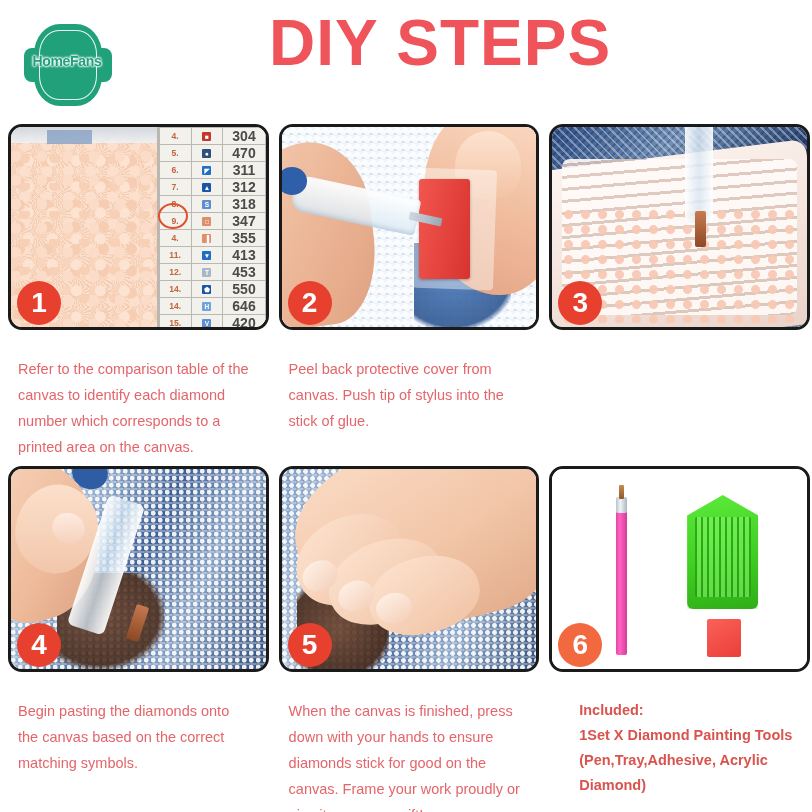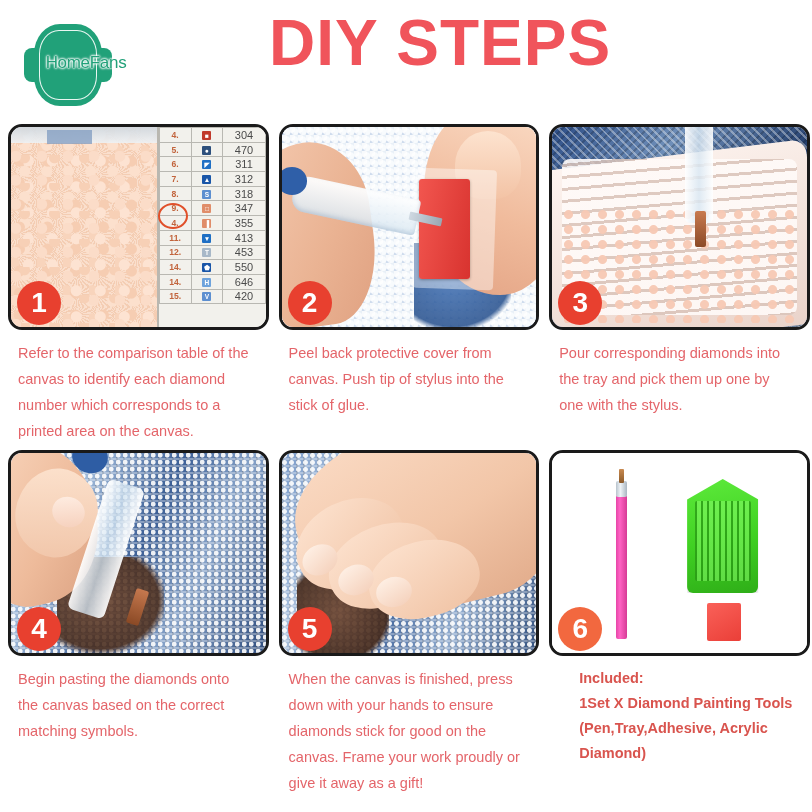--- a/index.html
+++ b/index.html
@@ -27,24 +27,23 @@
     content:"";position:absolute;left:5px;top:6px;right:5px;bottom:6px;
     border:1.4px solid #e9f7f2;border-radius:20px/24px;
   }
   .logo-notch-l,.logo-notch-r{
     position:absolute;top:26px;width:16px;height:34px;background:#21a179;
   }
   .logo-notch-l{left:12px;border-radius:8px 0 0 8px;}
   .logo-notch-r{left:84px;border-radius:0 8px 8px 0;}
   .logo-text{
     position:absolute;left:0;top:31px;width:110px;text-align:center;
-    font-size:17px;font-weight:normal;color:#21a179;letter-spacing:-0.3px;
+    font-size:14px;font-weight:bold;color:#21a179;letter-spacing:-0.3px;
     text-shadow:0 0 3px #fff,0 0 3px #fff,0 0 2px #fff,0 0 2px #fff;
     z-index:4;
-    margin-left:19px;
   }
   .title{
     position:absolute;left:180px;top:6px;width:520px;
     text-align:center;
     font-size:64px;font-weight:bold;color:#f0545b;
     letter-spacing:1px;line-height:74px;
     font-family:"Liberation Sans", sans-serif;
   }
 
   
@@ -61,21 +60,21 @@
 
   .badge{
     position:absolute;left:6px;bottom:2px;
     width:44px;height:44px;border-radius:50%;
     color:#fff;font-size:28px;font-weight:bold;
     display:flex;align-items:center;justify-content:center;
     z-index:30;line-height:1;
   }
 
   .caption{
-    padding:10px 10px 0 10px;
+    padding:26px 10px 0 10px;
     color:#e4656a;font-size:14.5px;line-height:26px;
     font-family:"Liberation Sans", sans-serif;
     min-height:110px;
   }
   .caption.included{padding-left:30px;font-weight:bold;line-height:25px;color:#d9544e;}
 
   
   .p1-bag{
     position:absolute;left:0;top:0;width:58%;height:100%;
     background:
@@ -103,21 +102,21 @@
     background:#f2f1ec;
     border-left:2px solid #b9b7b0;
   }
   .tbl{width:100%;border-collapse:collapse;font-size:8.6px;table-layout:fixed;}
   .tbl td{
     border:1px solid #b9b8b2;height:13.7px;padding:0;text-align:center;
     vertical-align:middle;color:#c2643c;font-weight:bold;
   }
   .tbl td.c-num{width:30%;}
   .tbl td.c-sym{width:30%;}
-  .tbl td.c-code{width:40%;color:#4b4b4b;font-weight:normal;font-size:11px;}
+  .tbl td.c-code{width:40%;color:#4b4b4b;font-weight:bold;font-size:14px;}
   .sym{
     display:inline-block;width:9px;height:9px;border-radius:1px;
     color:#fff;font-size:6.5px;line-height:9px;text-align:center;font-weight:bold;
   }
   .p1-circle{
     position:absolute;right:30.5%;top:40%;width:26px;height:22px;
     border:2.4px solid #e0502a;border-radius:50%;
     transform:translateY(-4px);z-index:5;
   }
 
@@ -449,21 +448,20 @@
           <div class="panel-inner">
             <div class="p3-bg"></div>
             <div class="p3-tray"></div>
             <div class="p3-grooves"></div>
             <div class="p3-dots"></div>
             <div class="p3-pen"></div>
             <div class="p3-pen-tip"></div>
           </div>
           <div class="badge" style="background: rgb(232, 64, 47);">3</div>
         </div>
-        <div class="caption">Pour corresponding diamonds into the tray and pick them up one by one with the stylus.</div>
       </div>
 
     </div>
 
     <div class="row">
 
       <div class="cell">
         <div class="panel">
           <div class="panel-inner">
             <div class="p4-mosaic"></div>

